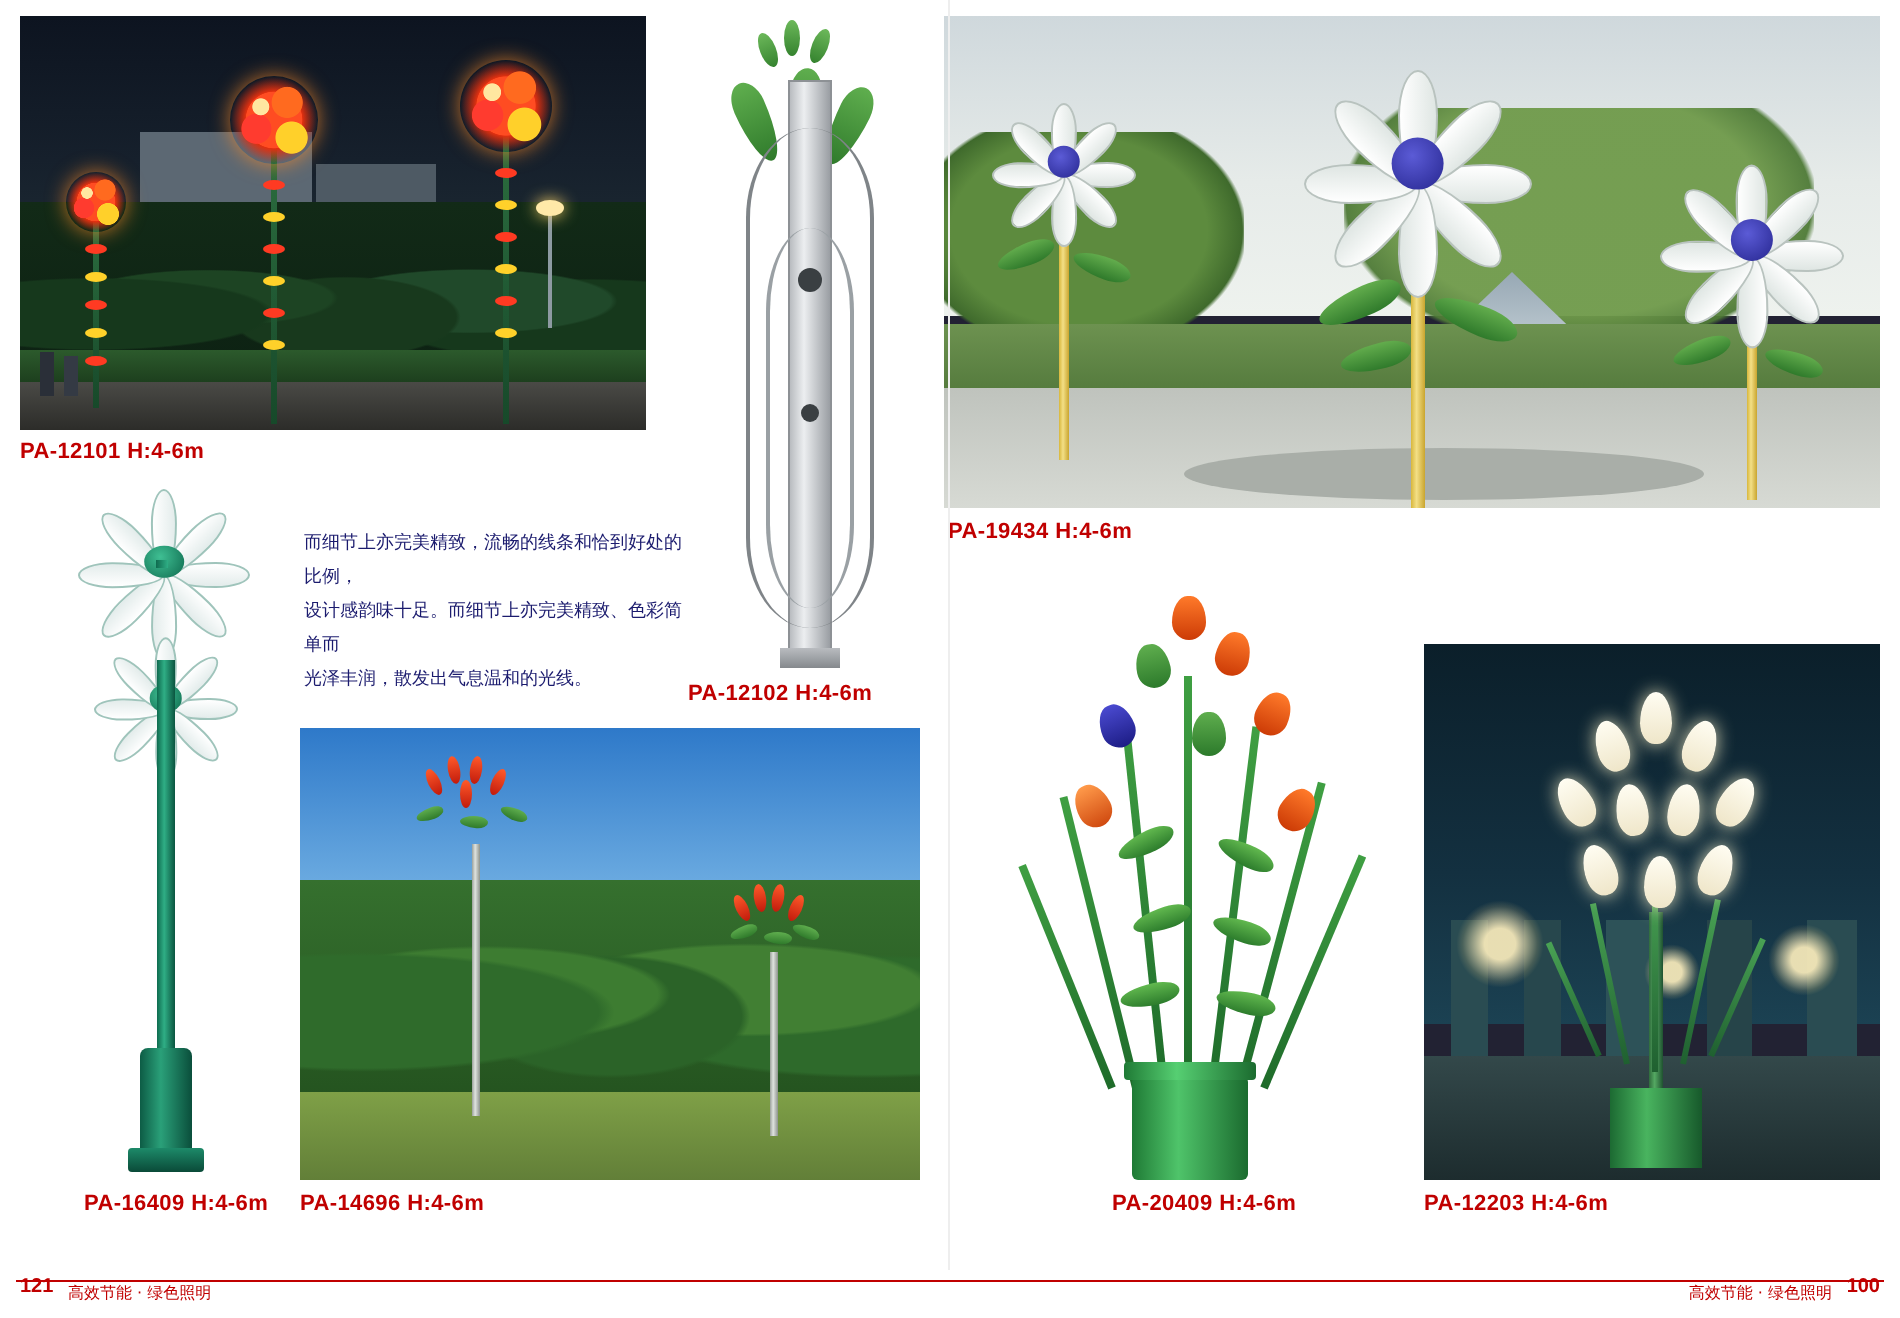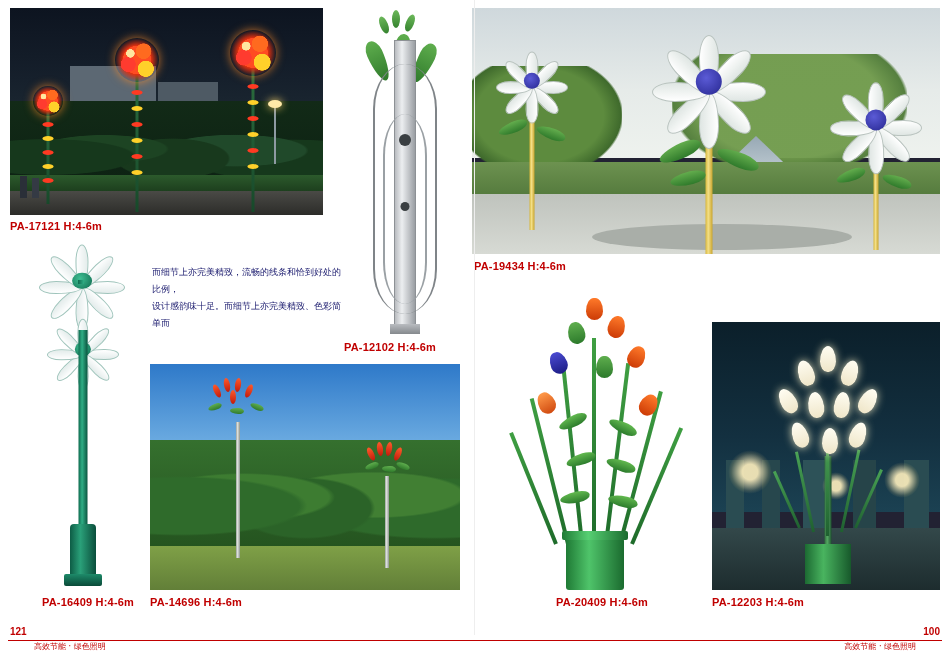--- a/index.html
+++ b/index.html
@@ -314,21 +314,21 @@
     line-height: 17px;
     font-family: "DejaVu Sans", sans-serif;
   }
 
   
   .footrule {
     position: absolute; left: 8px; right: 8px; bottom: 18px;
     height: 1px; background: #c00000;
   }
   .folio {
-    position: absolute; bottom: 22px; font-size: 10px; font-weight: bold;
+    position: absolute; bottom: 10px; font-size: 10px; font-weight: bold;
     color: #c00000;
   }
   .footnote {
     position: absolute; bottom: 7px; font-size: 8px; color: #c00000;
     white-space: nowrap;
   }
   .gutter {
     position: absolute; left: 474px; top: 0; bottom: 24px;
     width: 1px; background: #eeeeee;
   }
@@ -377,21 +377,21 @@
       <div class="seg" style="top:118px;background:#ff3a22;"></div>
       <div class="seg" style="top:134px;background:#ffd12a;"></div>
     </div>
 
     <div style="position:absolute;left:264px;top:96px;width:2px;height:60px;background:#8d9aa2;"></div>
     <div style="position:absolute;left:258px;top:92px;width:14px;height:8px;border-radius:50%;background:#ffe9a8;box-shadow:0 0 8px #ffd76a;"></div>
 
     <div style="position:absolute;left:10px;top:168px;width:7px;height:22px;background:#2a2f38;"></div>
     <div style="position:absolute;left:22px;top:170px;width:7px;height:20px;background:#343a44;"></div>
   </div>
-  <div class="caption" style="left:10px;top:220px;">PA-17121 H:4-6m</div>
+  <div class="caption" style="left:10px;top:220px;">PA-12101 H:4-6m</div>
 
   <div id="art-pa12102">
     <div class="petal" style="left:18px;top:36px;transform:rotate(-24deg);"></div>
     <div class="petal" style="left:42px;top:30px;transform:rotate(6deg);"></div>
     <div class="petal" style="left:64px;top:38px;transform:rotate(26deg);"></div>
     <div class="bud" style="left:40px;top:6px;"></div>
     <div class="bud" style="left:54px;top:10px;transform:rotate(22deg);"></div>
     <div class="bud" style="left:28px;top:12px;transform:rotate(-22deg);"></div>
     <div class="trunk"></div>
     <div class="vine"></div>
@@ -494,20 +494,21 @@
     <div class="arm" style="left:50px;top:36px;width:6px;"></div>
     <div class="mast"></div>
     <div class="base"></div>
     <div class="foot"></div>
   </div>
   <div class="caption" style="left:42px;top:596px;">PA-16409 H:4-6m</div>
 
   <div id="body-copy">
     <div>而细节上亦完美精致，流畅的线条和恰到好处的比例，</div>
     <div>设计感韵味十足。而细节上亦完美精致、色彩简单而</div>
+    <div>光泽丰润，散发出气息温和的光线。</div>
   </div>
 
   <div class="photo" id="photo-pa12104">
     <div class="sky"></div>
     <div class="shrub"></div>
     <div class="lawn"></div>
 
     <div class="redlamp" style="left:56px;top:14px;width:64px;height:180px;">
       <div class="mast" style="top:44px;height:136px;"></div>
       <div class="head" style="top:0;width:60px;height:46px;">

